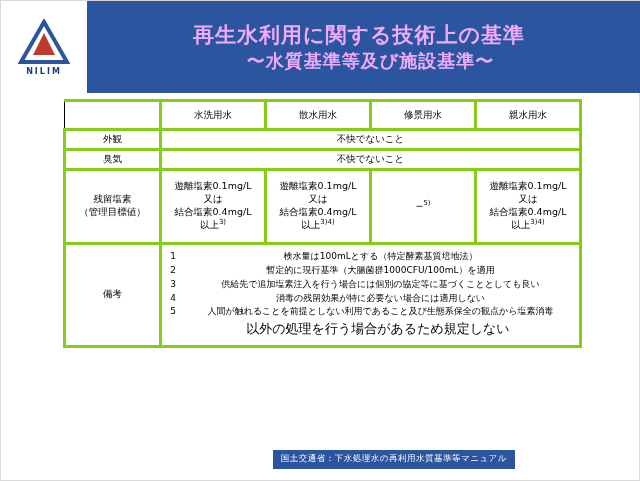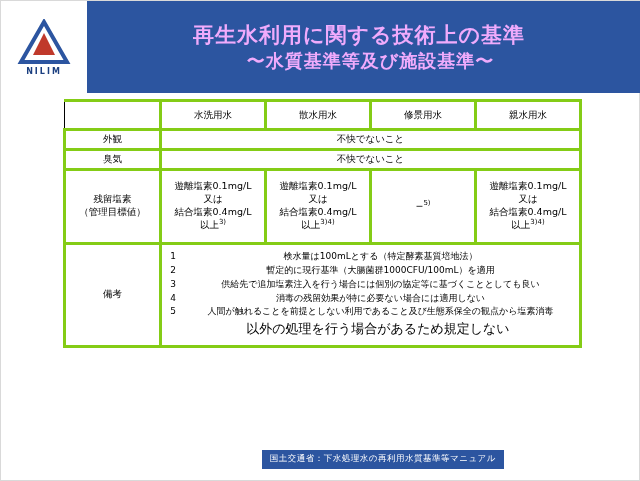--- a/index.html
+++ b/index.html
@@ -134,21 +134,21 @@
   }
   .note-txt { flex: 1; }
   .note-cont {
     padding-left: 15px;
     font-size: 13px;
     line-height: 1.55;
   }
   
   .footer {
     position: absolute;
-    left: 1px;
+    left: 12px;
     bottom: 8px;
     width: 520px;
     height: 22px;
   }
   .footer-bar {
     position: absolute;
     right: 18px;
     top: 0;
     background: #2c55a0;
     color: #ffffff;

